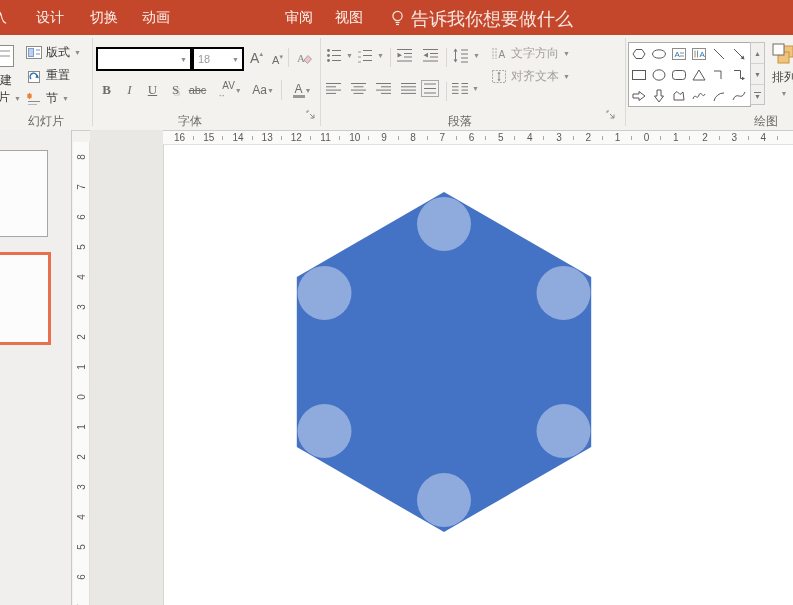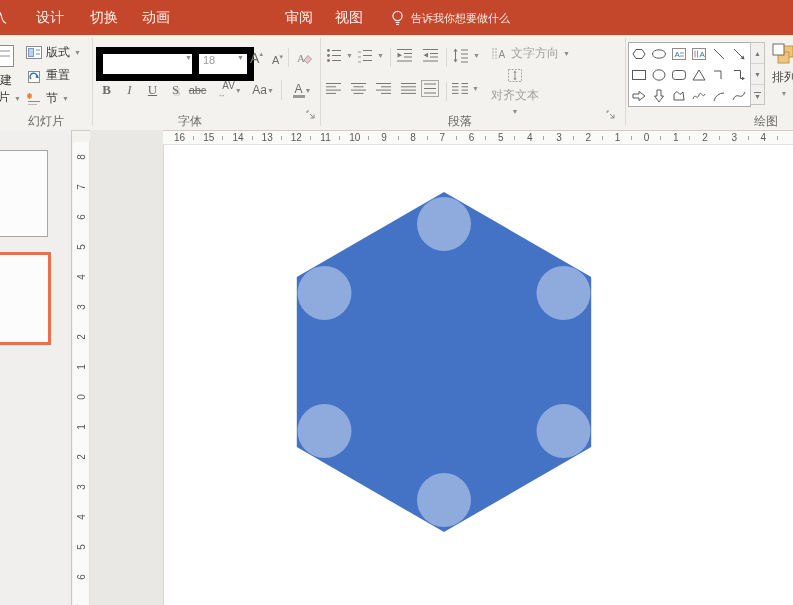--- a/index.html
+++ b/index.html
@@ -1,30 +1,30 @@
 <!DOCTYPE html>
 <html><head>
 <meta charset="utf-8">
 <style>
   html,body{margin:0;padding:0;}
   .app{position:relative;width:793px;height:605px;overflow:hidden;background:#F4F2EF;
        font-family:"Liberation Sans","DejaVu Sans",sans-serif;-webkit-font-smoothing:antialiased;}
   
   .tabbar{position:absolute;left:0;top:0;width:793px;height:35px;}
   .tab{position:absolute;top:0;height:35px;line-height:35px;font-size:14px;color:#FBF1ED;white-space:nowrap;cursor:default;}
-  .tellme{position:absolute;top:0;height:37px;display:flex;align-items:center;gap:7px;color:#F6E8E3;font-size:11px;}
+  .tellme{position:absolute;top:0;height:37px;display:flex;align-items:center;gap:7px;color:#F6E8E3;font-size:18px;}
   
   .ribbon{position:absolute;left:0;top:35px;width:793px;height:95px;background:#F4F2EF;border-bottom:1px solid #CFCCC9;}
   .gsep{position:absolute;top:3px;height:88px;width:1px;background:#DCD9D6;}
   .msep{position:absolute;width:1px;background:#DAD7D4;}
   .glabel{position:absolute;top:78px;font-size:12px;color:#6C6A67;text-align:center;}
   .rbtn{position:absolute;display:flex;align-items:center;gap:4px;font-size:12px;color:#3E3D3B;white-space:nowrap;cursor:default;}
   .dim{color:#A19E9B;}
   .dd{font-size:7px;color:#8F8D8B;line-height:1;}
-  .combo{position:absolute;background:#fff;border:7px solid #000000;display:flex;font-size:11px;color:#9B9B9B;}
+  .combo{position:absolute;background:#fff;border:2px solid #000000;display:flex;align-items:center;font-size:11px;color:#9B9B9B;}
   .combo .val{padding-left:4px;flex:1;}
   .fbtn{position:absolute;width:21px;height:20px;display:flex;align-items:center;justify-content:center;
         font-size:13px;color:#6F6D6B;font-family:"Liberation Serif","DejaVu Serif",serif;cursor:default;}
   .sans{font-family:"Liberation Sans","DejaVu Sans",sans-serif;}
   .launcher{position:absolute;width:10px;height:10px;}
   .ns-icon{position:absolute;width:26px;height:20px;background:#fff;border:1px solid #8E8C8A;}
   .ns-icon::before,.ns-icon::after{content:"";position:absolute;left:3px;right:3px;height:2px;background:#C9C7C5;}
   .ns-icon::before{top:4px;} .ns-icon::after{top:9px;}
   .stack2{display:inline-flex;flex-direction:column;align-items:center;line-height:1;}
   
@@ -320,21 +320,21 @@
       <svg width="16" height="15" viewBox="0 0 16 15">
         <g stroke="#A9A7A5" stroke-dasharray="2,1.2">
             <line x1="2" y1="2" x2="2" y2="13"></line>
             <line x1="5" y1="2" x2="5" y2="13"></line>
           </g>
         <text x="7.5" y="12" font-size="10" fill="#8E8C8A">A</text>
       </svg>
       <span>文字方向</span>
       <span class="dd">▼</span>
     </div>
-    <div class="rbtn dim" style="left:491px;top:33px;flex-direction:column;">
+    <div class="rbtn dim" style="left:491px;top:33px;">
       <svg width="16" height="15" viewBox="0 0 16 15">
         <rect x="1.5" y="1.5" width="13" height="12" fill="none" stroke="#A9A7A5" stroke-dasharray="2,1.2"></rect>
         <line x1="8" y1="4" x2="8" y2="11" stroke="#8E8C8A"></line>
         <polygon points="8,2.6 6.4,4.8 9.6,4.8" fill="#8E8C8A"></polygon>
         <polygon points="8,12.4 6.4,10.2 9.6,10.2" fill="#8E8C8A"></polygon>
       </svg>
       <span>对齐文本</span>
       <span class="dd">▼</span>
     </div>
     <svg class="launcher" style="left:606px;top:75px;" viewBox="0 0 10 10">

